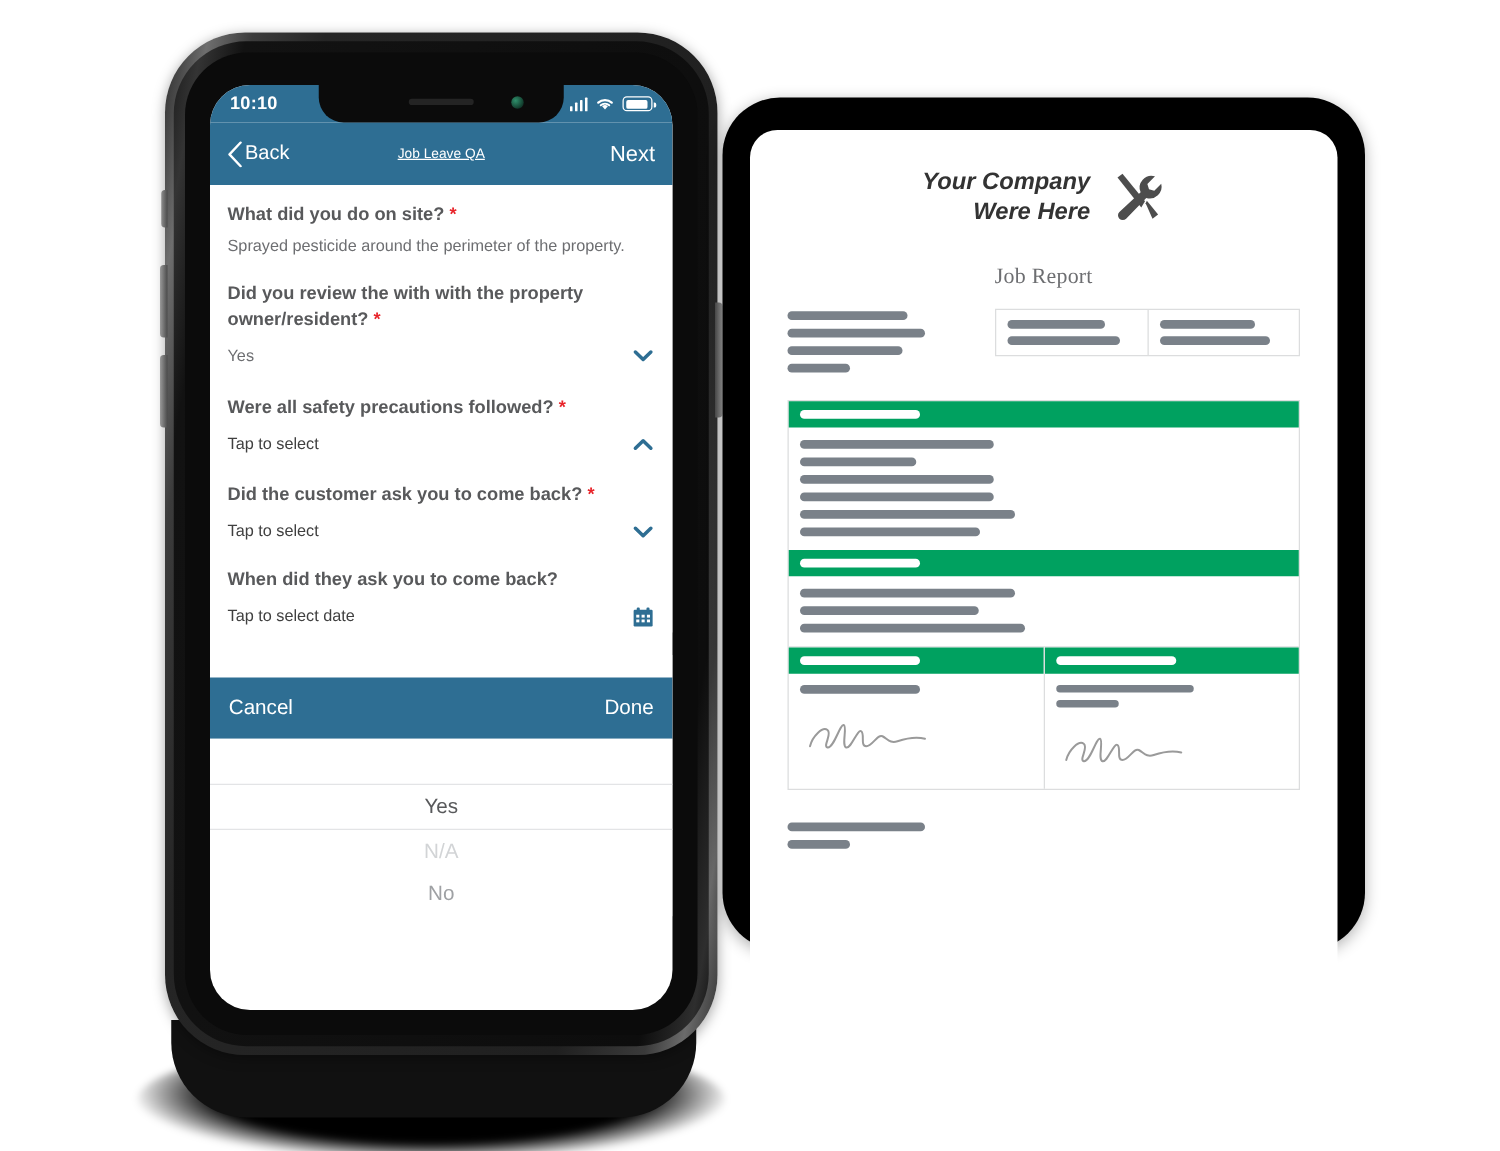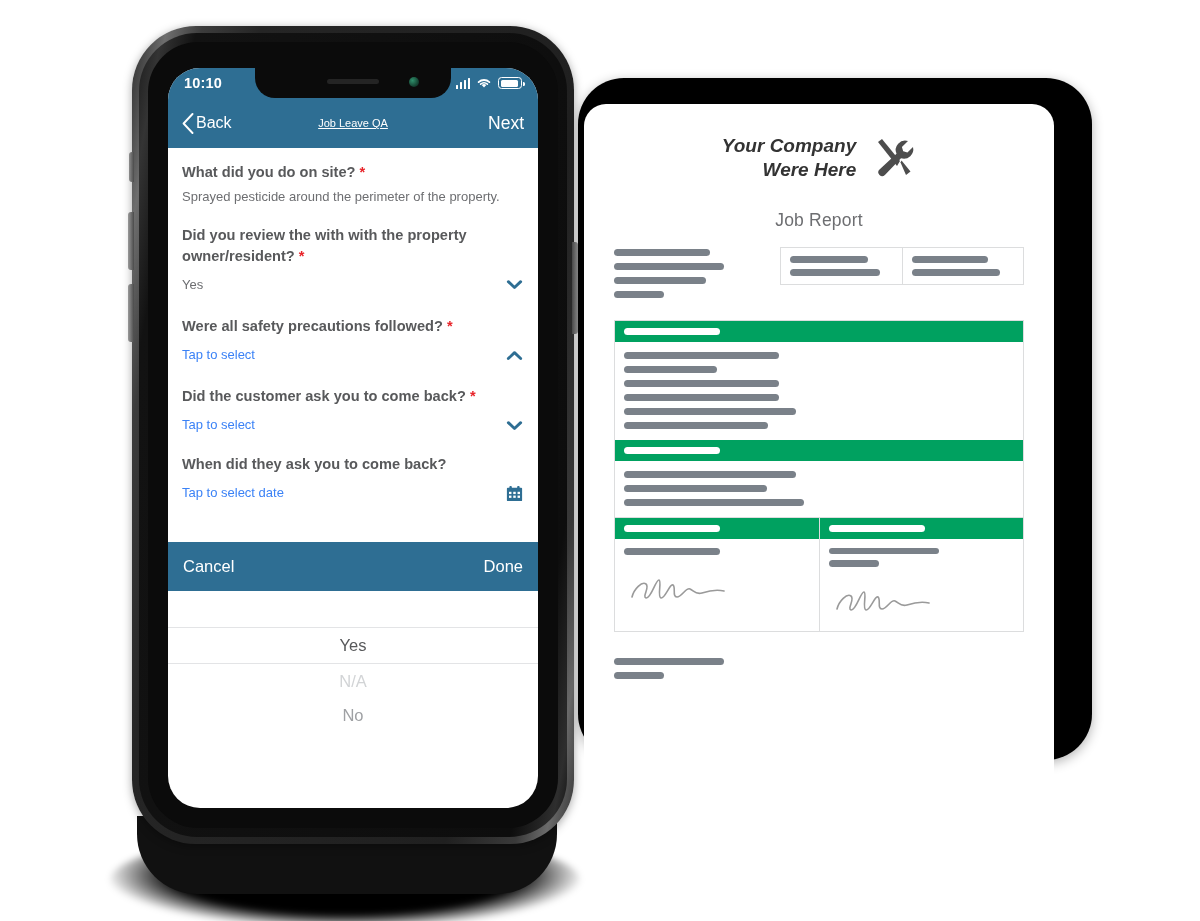--- a/index.html
+++ b/index.html
@@ -93,21 +93,21 @@
   .nav-back{display:flex;align-items:center;gap:2px;font-size:16px;cursor:pointer;}
   .nav-title{font-size:11px;position:absolute;left:50%;transform:translateX(-50%);text-decoration:underline;}
   .nav-next{font-size:17.5px;cursor:pointer;}
   .navbar{position:relative;}
 
   
   .form{padding:14px 14px 0 14px;background:#fff;}
   .q{font-size:14.6px;font-weight:bold;color:#58595B;line-height:1.45;margin:0 0 5px 0;}
   .q .req{color:#E8242A;font-weight:bold;}
   .answer{font-size:13px;color:#6D6E71;line-height:1.42;}
-  .answer.placeholder{color:#3b82f6;}
+  .answer.placeholder{color:#404040;}
   .field{display:flex;align-items:center;justify-content:space-between;min-height:26px;}
   .qblock{margin-bottom:18px;}
   .qblock.tight{margin-bottom:16px;}
   .chev{width:19px;height:19px;flex:0 0 auto;}
 
   
   .picker-gap{height:18px;background:#fff;}
   .picker-bar{
     height:49px;background:#2E6E93;color:#fff;display:flex;align-items:center;
     justify-content:space-between;padding:0 15px;box-sizing:border-box;font-size:16.5px;
@@ -118,32 +118,32 @@
   .picker-row.o1{color:#9FA1A4;}
   .picker-row.o2{color:#D2D4D6;}
 
   
   .tablet-wrap{position:absolute;left:578px;top:78px;width:514px;height:682px;}
   .tablet-outer{
     position:absolute;inset:0;background:#000;border-radius:46px;
     box-shadow:0 3px 12px rgba(0,0,0,.3);
   }
   .tablet-screen{
-    position:absolute;left:6px;top:26px;width:470px;height:760px;
+    position:absolute;left:22px;top:26px;width:470px;height:760px;
     background:#fff;border-radius:22px;overflow:hidden;
   }
   .doc{padding:24px 30px 0 30px;box-sizing:border-box;height:100%;}
 
   .doc-logo{display:flex;align-items:center;justify-content:center;gap:14px;margin-top:6px;}
   .doc-logo-text{
     font-family:"Liberation Sans", sans-serif;
     font-style:italic;font-weight:bold;font-size:19px;color:#333;
     text-align:right;line-height:1.25;
   }
-  .doc-title{text-align:center;font-size:17.5px;color:#6D6E71;margin:28px 0 0 0;letter-spacing:.2px;}
+  .doc-title{text-align:center;font-size:17.5px;color:#6D6E71;margin:28px 0 0 0;letter-spacing:.2px;font-family:Liberation Serif, serif;}
 
   .doc-meta{display:flex;justify-content:space-between;align-items:flex-start;margin-top:16px;}
   .addr{display:flex;flex-direction:column;gap:7px;padding-top:2px;}
   .metabox{display:flex;border:1px solid #DCDDDE;width:244px;box-sizing:border-box;}
   .metacell{flex:1;padding:8px 9px;display:flex;flex-direction:column;gap:6px;box-sizing:border-box;}
   .metacell+.metacell{border-left:1px solid #DCDDDE;}
 
   .bar{height:7px;background:#7A8189;border-radius:4px;}
   .bar-w{height:7px;background:#ffffff;border-radius:4px;}
 

